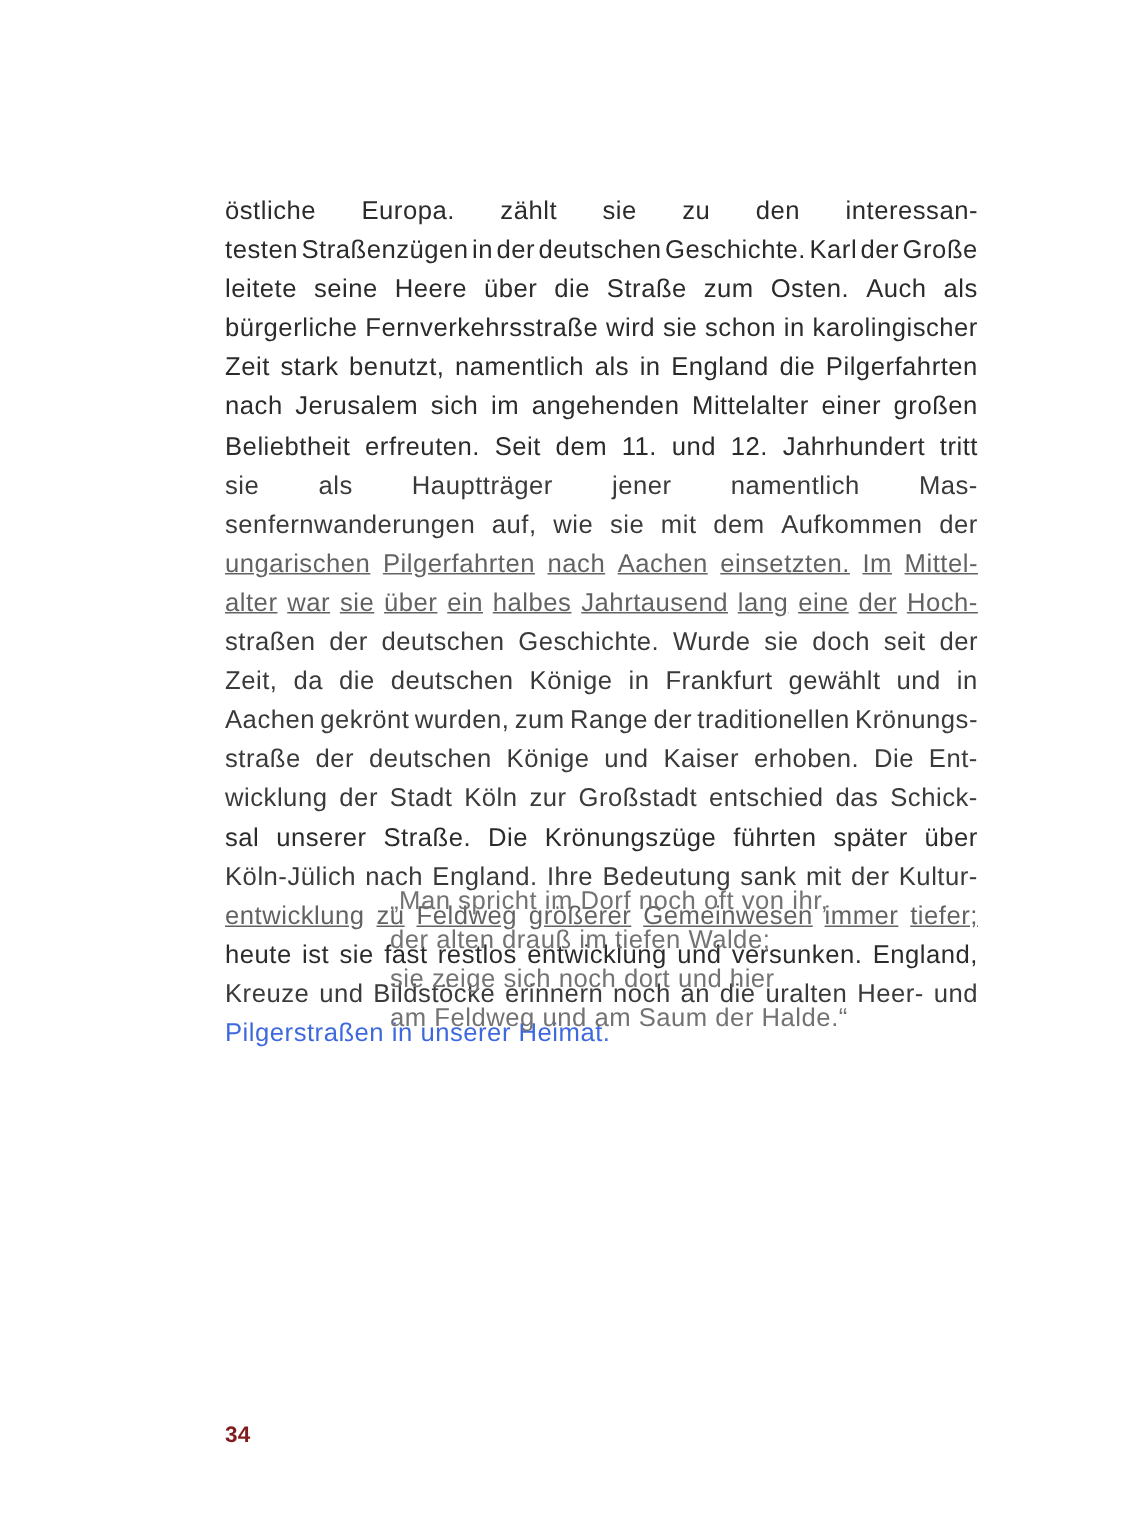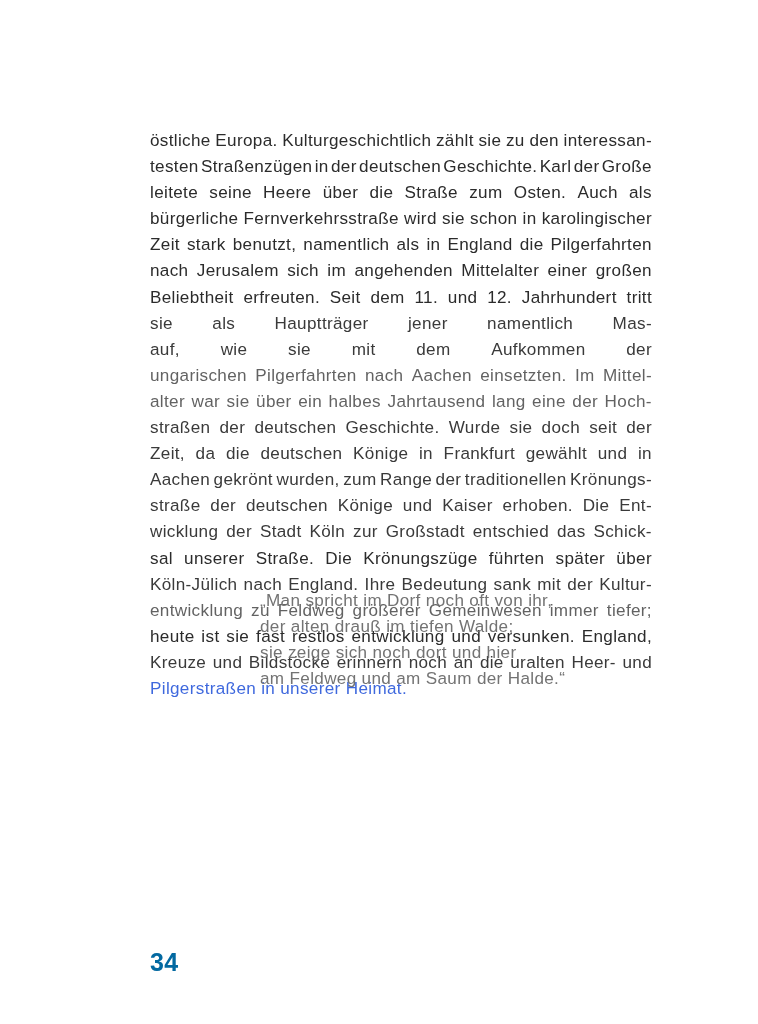--- a/index.html
+++ b/index.html
@@ -44,21 +44,21 @@
   }
   
   .body-line.ragged {
     display: block;
     white-space: pre;
   }
 
   
   .fade-1 { color: #2b2b2b; }
   .fade-2 { color: #3a3a3a; }
-  .fade-3 { color: #555555; opacity: 0.92; }
+  .fade-3 { color: #555555; opacity: 0.92; text-decoration: underline; }
   .fade-4 { color: #1d4ed8; opacity: 0.85; }
 
   
   .verse {
     position: absolute;
     left: 238px;
     top: 588px;
     width: 420px;
   }
   .verse-line {
@@ -67,41 +67,41 @@
     color: #737373;
     letter-spacing: 0.02em;
     white-space: pre;
   }
 
   
   .folio {
     position: absolute;
     left: 128px;
     top: 948px;
-    font-size: 25px;
+    font-size: 15px;
     font-weight: bold;
-    color: #0369a1;
+    color: #7f1d1d;
     letter-spacing: 0.01em;
   }
 </style>
 </head>
 <body>
 
 <div class="page">
 
   <div class="text-column" id="body-column">
-      <div class="body-line fade-1"><span>östliche</span><span>Europa.</span><span>Kulturgeschichtlich</span><span>zählt</span><span>sie</span><span>zu</span><span>den</span><span>interessan-</span></div>
+      <div class="body-line fade-1"><span>östliche</span><span>Europa.</span><span>zählt</span><span>sie</span><span>zu</span><span>den</span><span>interessan-</span></div>
       <div class="body-line fade-1"><span>testen</span><span>Straßenzügen</span><span>in</span><span>der</span><span>deutschen</span><span>Geschichte.</span><span>Karl</span><span>der</span><span>Große</span></div>
       <div class="body-line fade-1"><span>leitete</span><span>seine</span><span>Heere</span><span>über</span><span>die</span><span>Straße</span><span>zum</span><span>Osten.</span><span>Auch</span><span>als</span></div>
       <div class="body-line fade-1"><span>bürgerliche</span><span>Fernverkehrsstraße</span><span>wird</span><span>sie</span><span>schon</span><span>in</span><span>karolingischer</span></div>
       <div class="body-line fade-1"><span>Zeit</span><span>stark</span><span>benutzt,</span><span>namentlich</span><span>als</span><span>in</span><span>England</span><span>die</span><span>Pilgerfahrten</span></div>
       <div class="body-line fade-1"><span>nach</span><span>Jerusalem</span><span>sich</span><span>im</span><span>angehenden</span><span>Mittelalter</span><span>einer</span><span>großen</span></div>
       <div class="body-line fade-1"><span>Beliebtheit</span><span>erfreuten.</span><span>Seit</span><span>dem</span><span>11.</span><span>und</span><span>12.</span><span>Jahrhundert</span><span>tritt</span></div>
       <div class="body-line fade-2"><span>sie</span><span>als</span><span>Hauptträger</span><span>jener</span><span>namentlich</span><span>Mas-</span></div>
-      <div class="body-line fade-2"><span>auf,</span><span>wie</span><span>sie</span><span>mit</span><span>dem</span><span>Aufkommen</span><span>der</span></div>
+      <div class="body-line fade-2"><span>senfernwanderungen</span><span>auf,</span><span>wie</span><span>sie</span><span>mit</span><span>dem</span><span>Aufkommen</span><span>der</span></div>
       <div class="body-line fade-3"><span>ungarischen</span><span>Pilgerfahrten</span><span>nach</span><span>Aachen</span><span>einsetzten.</span><span>Im</span><span>Mittel-</span></div>
       <div class="body-line fade-3"><span>alter</span><span>war</span><span>sie</span><span>über</span><span>ein</span><span>halbes</span><span>Jahrtausend</span><span>lang</span><span>eine</span><span>der</span><span>Hoch-</span></div>
       <div class="body-line fade-2"><span>straßen</span><span>der</span><span>deutschen</span><span>Geschichte.</span><span>Wurde</span><span>sie</span><span>doch</span><span>seit</span><span>der</span></div>
       <div class="body-line fade-2"><span>Zeit,</span><span>da</span><span>die</span><span>deutschen</span><span>Könige</span><span>in</span><span>Frankfurt</span><span>gewählt</span><span>und</span><span>in</span></div>
       <div class="body-line fade-2"><span>Aachen</span><span>gekrönt</span><span>wurden,</span><span>zum</span><span>Range</span><span>der</span><span>traditionellen</span><span>Krönungs-</span></div>
       <div class="body-line fade-2"><span>straße</span><span>der</span><span>deutschen</span><span>Könige</span><span>und</span><span>Kaiser</span><span>erhoben.</span><span>Die</span><span>Ent-</span></div>
       <div class="body-line fade-2"><span>wicklung</span><span>der</span><span>Stadt</span><span>Köln</span><span>zur</span><span>Großstadt</span><span>entschied</span><span>das</span><span>Schick-</span></div>
       <div class="body-line fade-1"><span>sal</span><span>unserer</span><span>Straße.</span><span>Die</span><span>Krönungszüge</span><span>führten</span><span>später</span><span>über</span></div>
       <div class="body-line fade-2"><span>Köln-Jülich</span><span>nach</span><span>England.</span><span>Ihre</span><span>Bedeutung</span><span>sank</span><span>mit</span><span>der</span><span>Kultur-</span></div>
       <div class="body-line fade-3"><span>entwicklung</span><span>zu</span><span>Feldweg</span><span>größerer</span><span>Gemeinwesen</span><span>immer</span><span>tiefer;</span></div>

